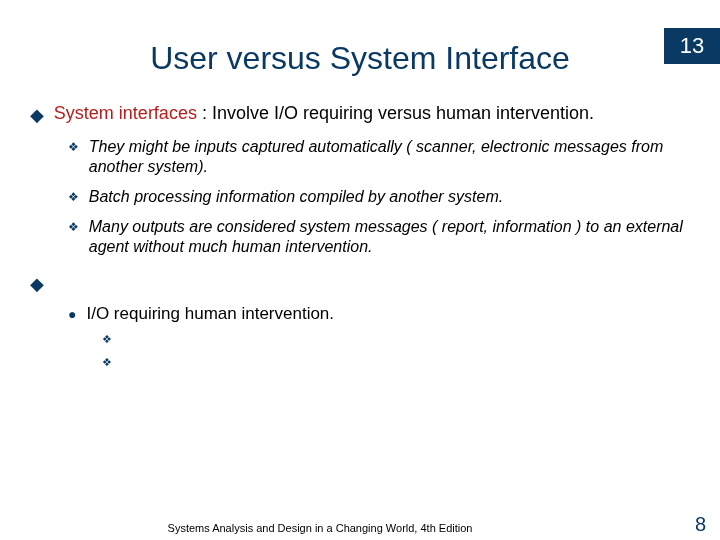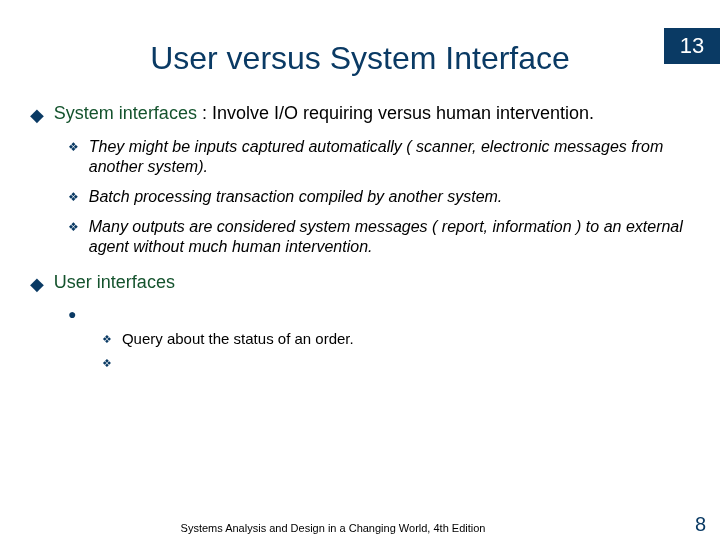--- a/index.html
+++ b/index.html
@@ -48,21 +48,21 @@
     display: flex;
     align-items: flex-start;
   }
   .lvl1 .bullet {
     color: #0a3a64;
     margin-right: 10px;
     margin-top: 2px;
     flex: 0 0 auto;
   }
   .lvl1 .text { flex: 1 1 auto; }
-  .lead { color: #14532d; }
+  .lead { color: #b91c1c; }
   .sub-list {
     margin: 8px 0 0 38px;
   }
   .lvl2 {
     display: flex;
     align-items: flex-start;
     font-size: 16px;
     margin: 10px 0;
   }
   .lvl2 .bullet {
@@ -103,21 +103,20 @@
     flex: 0 0 auto;
   }
   .footer {
     position: absolute;
     bottom: 6px;
     left: 0;
     width: 640px;
     text-align: center;
     font-size: 11px;
     color: #000;
-    padding-left: 13px;
   }
   .pagenum {
     position: absolute;
     right: 14px;
     bottom: 4px;
     color: #0a3a64;
     font-size: 20px;
   }
 </style>
 </head>
@@ -135,42 +134,39 @@
       <span class="lead">System interfaces</span><span> : Involve I/O requiring versus human intervention.</span>
     </span>
   </div>
   <div class="sub-list">
     <div class="lvl2">
       <span class="bullet">❖</span>
       <span class="text">They might be inputs captured automatically ( scanner, electronic messages from another system).</span>
     </div>
     <div class="lvl2">
       <span class="bullet">❖</span>
-      <span class="text">Batch processing transaction compiled by another system.</span>
+      <span class="text">Batch processing information compiled by another system.</span>
     </div>
     <div class="lvl2">
       <span class="bullet">❖</span>
       <span class="text">Many outputs are considered system messages ( report, information ) to an external agent without much human intervention.</span>
     </div>
   </div>
 
   <div class="lvl1" style="margin-top:14px;">
     <span class="bullet">◆</span>
-    <span class="text">
-      <span class="lead">User interfaces</span><span></span>
-    </span>
   </div>
   <div class="sub-list">
     <div class="lvl2b">
       <span class="bullet">●</span>
+      <span class="text">I/O requiring human intervention.</span>
     </div>
     <div class="sub-sub-list">
       <div class="lvl3">
         <span class="bullet">❖</span>
-        <span class="text">Query about the status of an order.</span>
       </div>
       <div class="lvl3">
         <span class="bullet">❖</span>
       </div>
     </div>
   </div>
 
 </div>
 
 <div class="footer">Systems Analysis and Design in a Changing World, 4th Edition</div>

